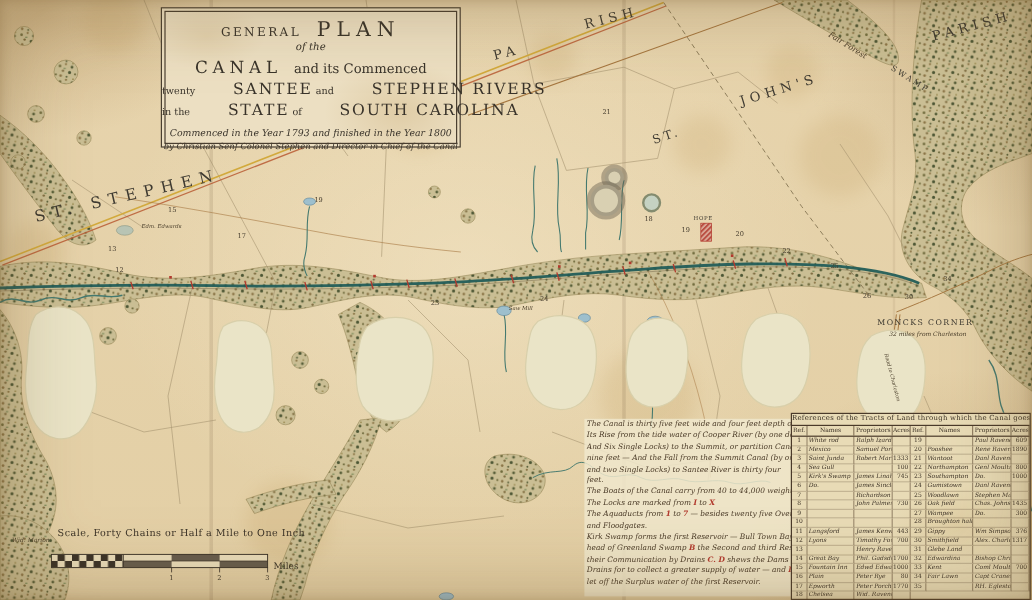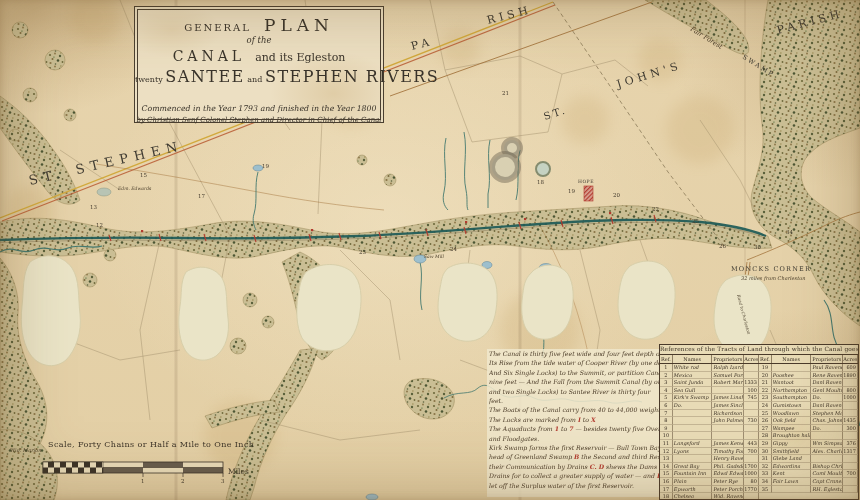--- a/index.html
+++ b/index.html
@@ -32,22 +32,22 @@
   .cartouche .inner{position:absolute;inset:2px;border:1px solid #4a3f30;}
   .t-line{text-align:center;color:#39332a;line-height:1.1;white-space:nowrap;}
   .tl1{margin-top:9px;}
   .tl1 .sm{font-size:10px;letter-spacing:2px;}
   .tl1 .lg{font-size:17px;letter-spacing:5px;margin-left:8px;}
   .tl2{font-size:8.5px;font-style:italic;margin-top:1px;}
   .tl3{margin-top:2px;}
   .tl3 .lg{font-size:14px;letter-spacing:4px;}
   .tl3 .md{font-size:11px;margin-left:5px;}
   .tl4,.tl5{margin-top:3px;font-size:8px;}
-  .tl4 .cap,.tl5 .cap{font-size:16px;letter-spacing:1.5px;}
-  .tl6{margin-top:20px;font-size:7.8px;font-style:italic;}
+  .tl4 .cap,.tl5 .cap{font-size:13px;letter-spacing:1.5px;margin-left:29px;}
+  .tl6{margin-top:7px;font-size:7.8px;font-style:italic;}
   .tl7{margin-top:3px;font-size:7px;font-style:italic;}
 
   
   .notes{position:absolute;left:487px;top:349px;width:173px;height:148px;z-index:30;
     background:rgba(240,231,204,.85);color:#4b3b28;font-size:6.2px;font-style:italic;
     line-height:9.4px;padding-left:2px;box-sizing:border-box;}
   .note-line{white-space:nowrap;overflow:hidden;}
   .note-line .red{color:#b23a2e;font-weight:bold;}
 
   
@@ -312,27 +312,33 @@
 
   <div class="cartouche">
     <div class="inner"></div>
     <div class="t-line tl1">
       <span class="sm">GENERAL</span>
       <span class="lg">PLAN</span>
     </div>
     <div class="t-line tl2">of the</div>
     <div class="t-line tl3">
       <span class="lg">CANAL</span>
-      <span class="md">and its Egleston</span>
+      <span class="md">and its Commenced</span>
     </div>
     <div class="t-line tl4">
       <span>twenty</span>
       <span class="cap">SANTEE</span>
       <span>and</span>
       <span class="cap">STEPHEN RIVERS</span>
+    </div>
+    <div class="t-line tl5">
+      <span>in the</span>
+      <span class="cap">STATE</span>
+      <span>of</span>
+      <span class="cap">SOUTH CAROLINA</span>
     </div>
     <div class="t-line tl6">Commenced in the Year 1793 and finished in the Year 1800</div>
     <div class="t-line tl7">by Christian Senf Colonel Stephen and Director in Chief of the Canal</div>
   </div>
 
   <div class="notes" id="notes-lines">
       <div class="note-line"><span>The Canal is thirty five feet wide and four feet depth of water.</span></div>
       <div class="note-line"><span>Its Rise from the tide water of Cooper River (by one double</span></div>
       <div class="note-line"><span>And Six Single Locks) to the Summit, or partition Canal is Sixty</span></div>
       <div class="note-line"><span>nine feet — And the Fall from the Summit Canal (by one double</span></div>

